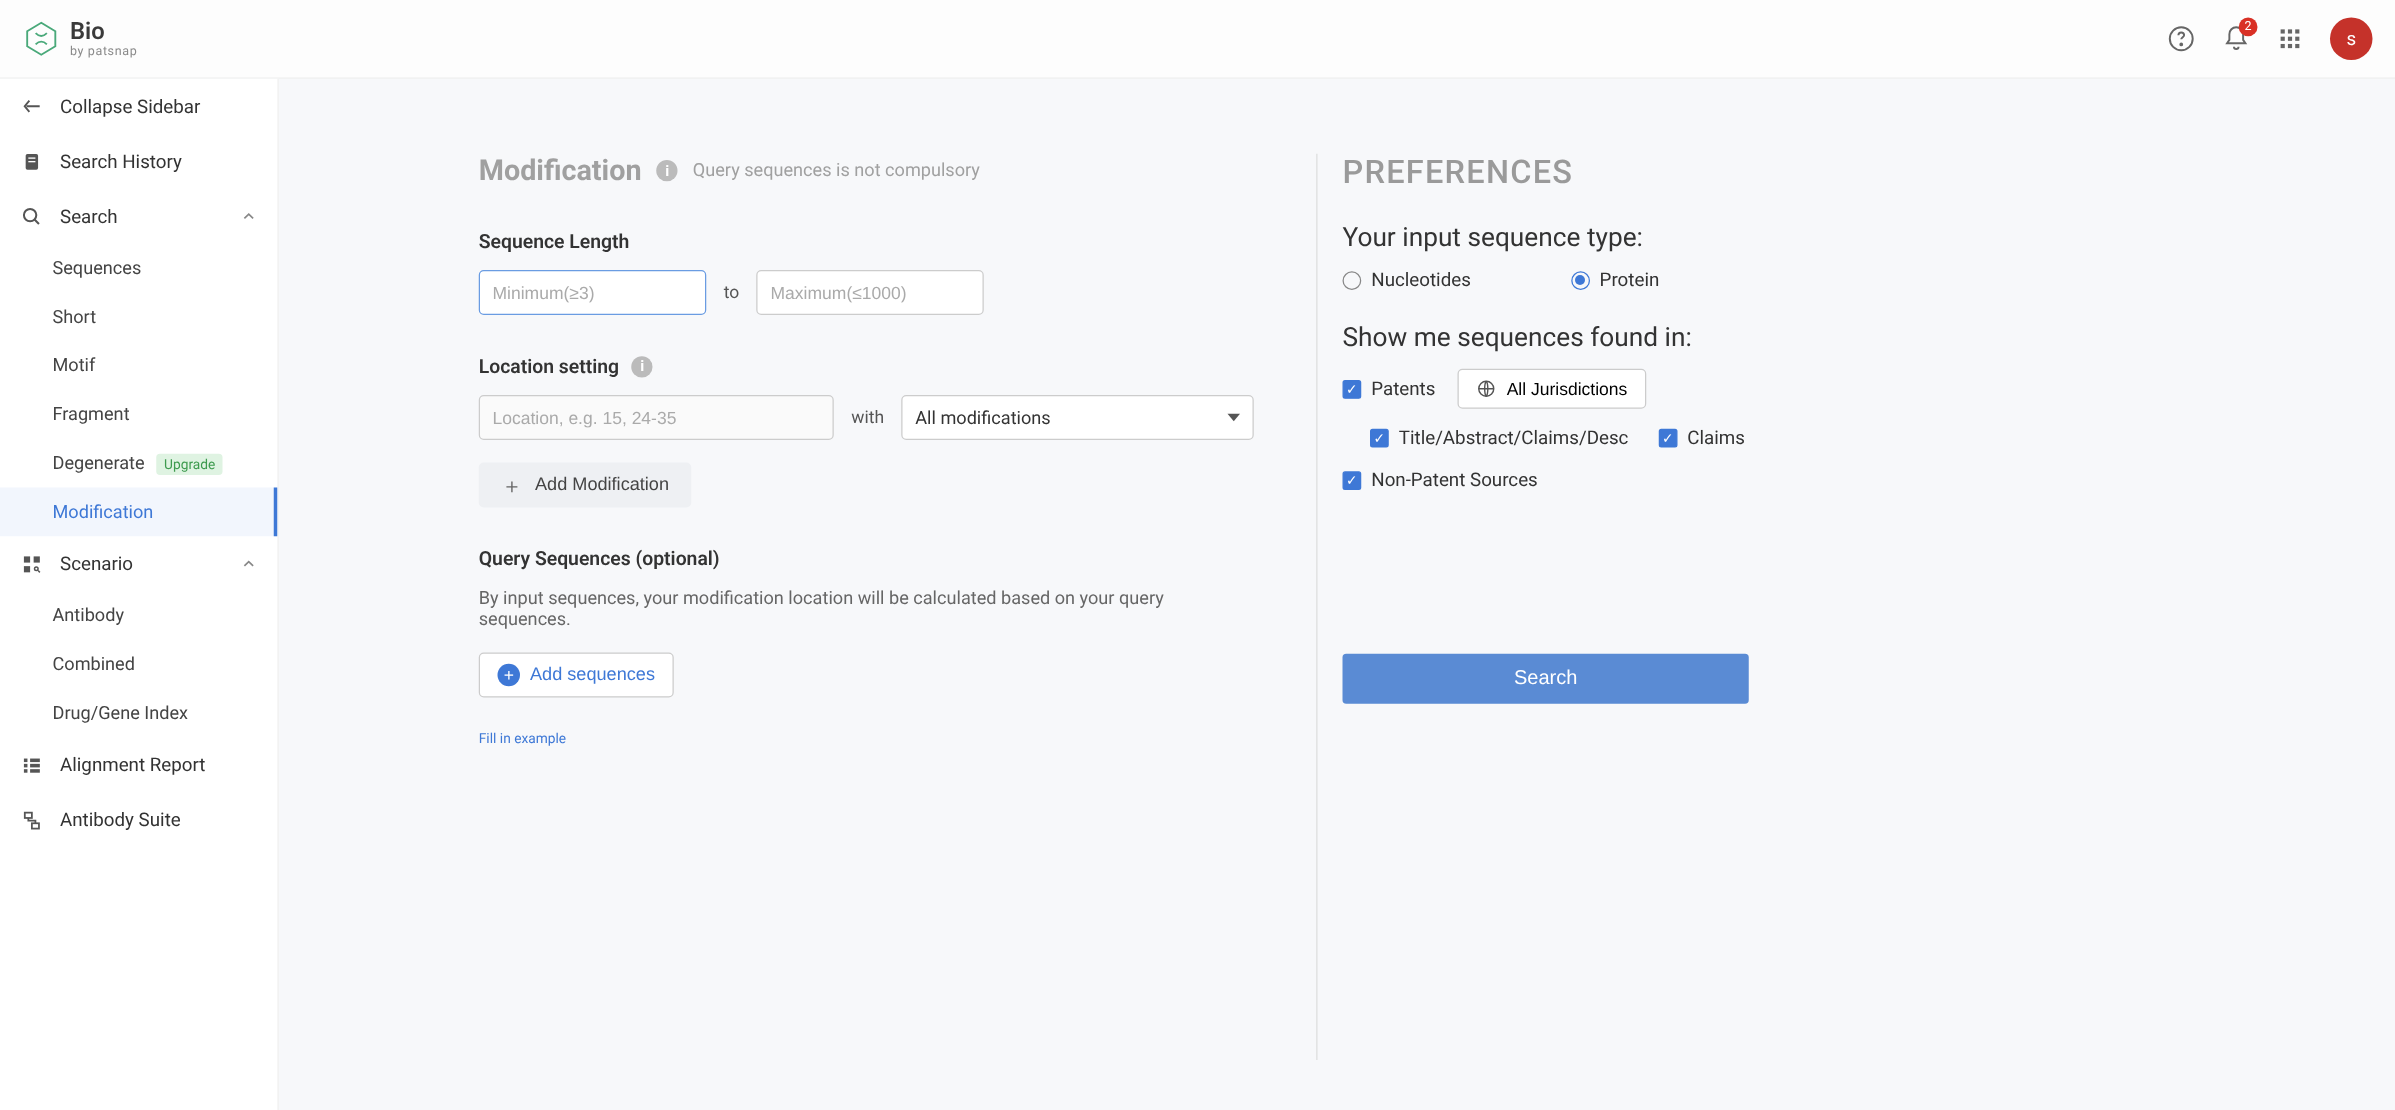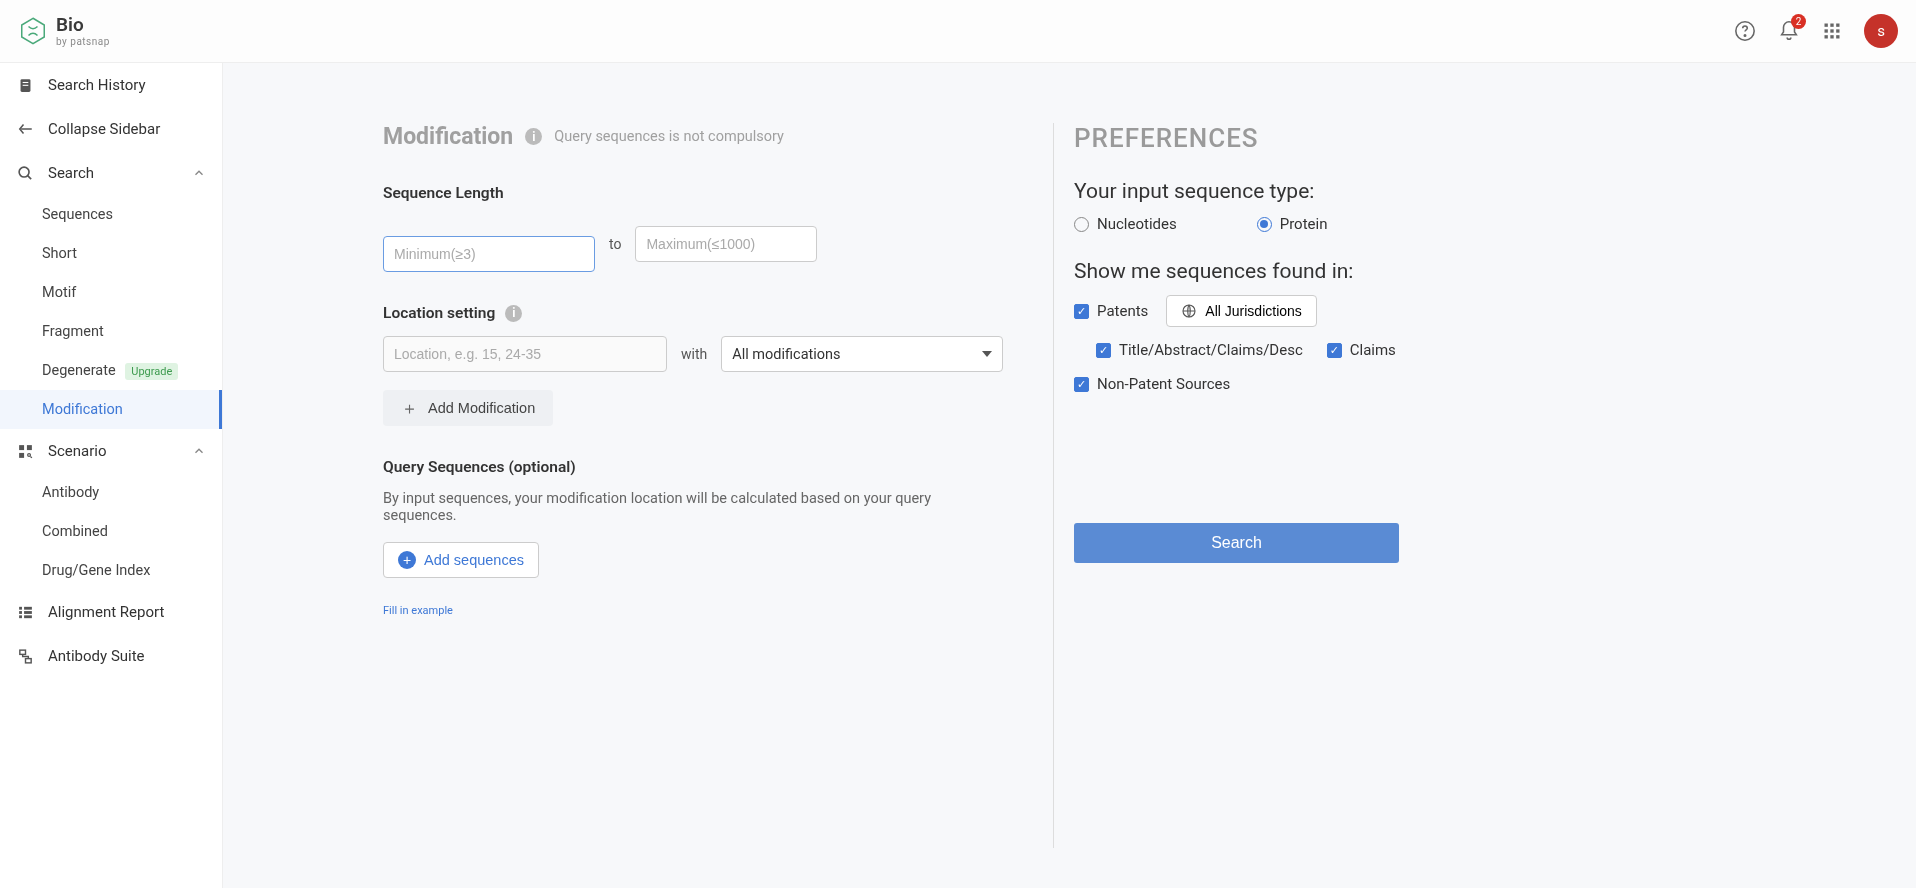--- a/index.html
+++ b/index.html
@@ -40,21 +40,21 @@
   .page-title-row { display: flex; align-items: center; gap: 12px; margin-bottom: 34px; }
   .page-title { font-size: 23px; font-weight: 700; color: #a0a0a0; }
   .info-icon { width: 17px; height: 17px; border-radius: 50%; background: #bbb; color: #fff; display: inline-flex; align-items: center; justify-content: center; font-size: 12px; font-weight: bold; }
   .title-sub { color: #a0a0a0; font-size: 14.5px; }
 
   .section-label { font-size: 15.5px; font-weight: 600; color: #333; margin-bottom: 14px; display: flex; align-items: center; gap: 10px; }
   .section { margin-bottom: 32px; }
   .seq-len-row { display: flex; align-items: center; gap: 14px; }
   .text-input { height: 36px; border: 1px solid #ccc; border-radius: 4px; padding: 0 10px; font-size: 14px; background: #fff; }
   .text-input::placeholder { color: #aaa; }
-  .min-input { width: 212px; border-color: #6a9ce2; margin-top: 20px; }
+  .min-input { width: 182px; border-color: #6a9ce2; }
   .max-input { width: 182px; }
   .to-text { color: #555; font-size: 14px; }
 
   .loc-row { display: flex; align-items: center; gap: 14px; }
   .loc-input { width: 284px; background: #fafafa; }
   .with-text { color: #555; font-size: 14px; }
   .select-wrap { position: relative; flex: 1; }
   .select-input { width: 100%; height: 36px; border: 1px solid #ccc; border-radius: 4px; padding: 0 10px; font-size: 14.5px; background: #fff; display: flex; align-items: center; justify-content: space-between; cursor: pointer; }
   .select-input .caret { border-left: 5px solid transparent; border-right: 5px solid transparent; border-top: 6px solid #555; }
 
@@ -131,35 +131,35 @@
     </span>
     <span class="avatar">s</span>
   </div>
 </div>
 
 <div class="layout">
 
   <div class="sidebar">
     <div class="side-item">
       <span class="si-icon">
+        <svg width="18" height="18" viewBox="0 0 24 24" fill="none" stroke="#555" stroke-width="2">
+            <path d="M10 6l-5 6 5 6M7 12h14"></path>
+          </svg>
+      </span>
+      <span>Collapse Sidebar</span>
+    </div>
+    <div class="side-item">
+      <span class="si-icon">
         <svg width="17" height="17" viewBox="0 0 24 24" fill="#555">
             <rect x="5" y="3" width="14" height="18" rx="2"></rect>
             <rect x="8" y="7" width="8" height="1.5" fill="#fff"></rect>
             <rect x="8" y="11" width="8" height="1.5" fill="#fff"></rect>
           </svg>
       </span>
       <span>Search History</span>
-    </div>
-    <div class="side-item">
-      <span class="si-icon">
-        <svg width="18" height="18" viewBox="0 0 24 24" fill="none" stroke="#555" stroke-width="2">
-            <path d="M10 6l-5 6 5 6M7 12h14"></path>
-          </svg>
-      </span>
-      <span>Collapse Sidebar</span>
     </div>
     <div class="side-item">
       <span class="si-icon">
         <svg width="17" height="17" viewBox="0 0 24 24" fill="none" stroke="#555" stroke-width="2.3">
             <circle cx="10" cy="10" r="7"></circle>
             <path d="M15 15l5 5"></path>
           </svg>
       </span>
       <span>Search</span>
       <span class="chev">

